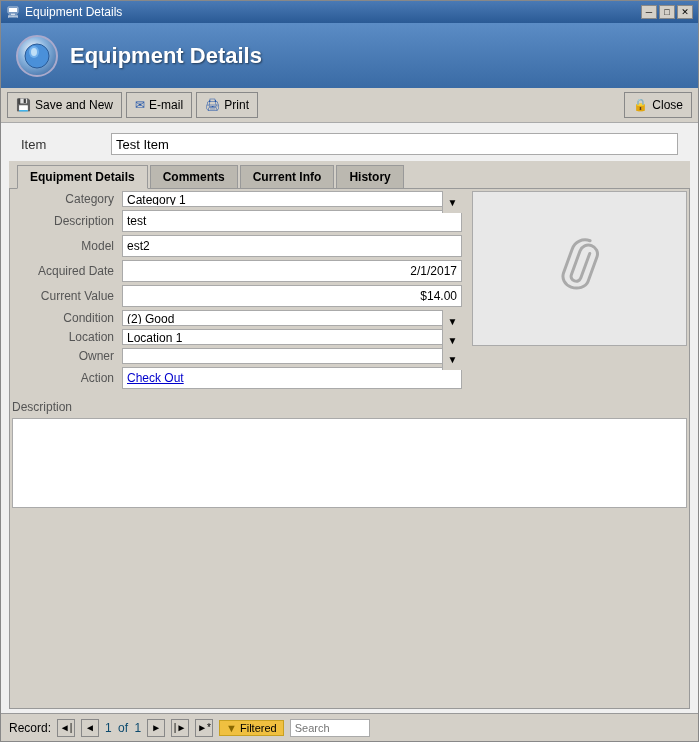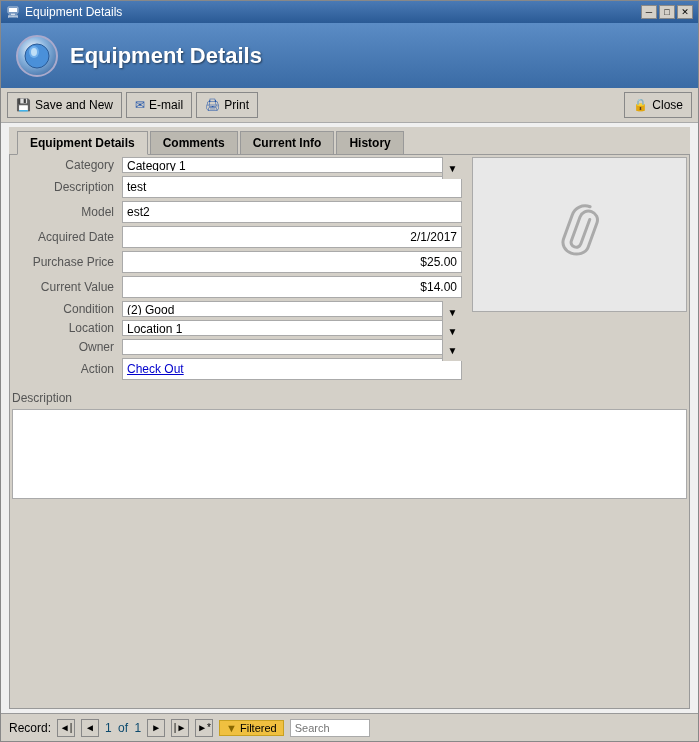--- a/index.html
+++ b/index.html
@@ -377,20 +377,24 @@
     <div class="toolbar-spacer"></div>
     <button class="toolbar-btn-close">
       <span style="color:#2255aa;">🔒</span>
       <span>Close</span>
     </button>
   </div>
 
   <div class="window-body">
     <div class="main-content">
 
+      <div class="item-row">
+        <label class="item-label">Item</label>
+        <input class="item-input" type="text" value="Test Item" style="">
+      </div>
 
       <div class="tabs-container">
         <div class="tabs-row">
           <div class="tab active">Equipment Details</div>
           <div class="tab">Comments</div>
           <div class="tab">Current Info</div>
           <div class="tab">History</div>
         </div>
       </div>
 
@@ -420,24 +424,20 @@
               <div class="form-row">
                 <label class="field-label">Model</label>
                 <input class="field-input" type="text" value="est2" style="">
               </div>
 
               <div class="form-row">
                 <label class="field-label">Acquired Date</label>
                 <input class="field-input-right" type="text" value="2/1/2017" style="">
               </div>
 
-              <div class="form-row">
-                <label class="field-label">Purchase Price</label>
-                <input class="field-input-right" type="text" value="$25.00" style="">
-              </div>
 
               <div class="form-row">
                 <label class="field-label">Current Value</label>
                 <input class="field-input-right" type="text" value="$14.00" style="">
               </div>
 
               <div class="form-row">
                 <label class="field-label">Condition</label>
                 <div class="select-wrapper">
                   <select>

